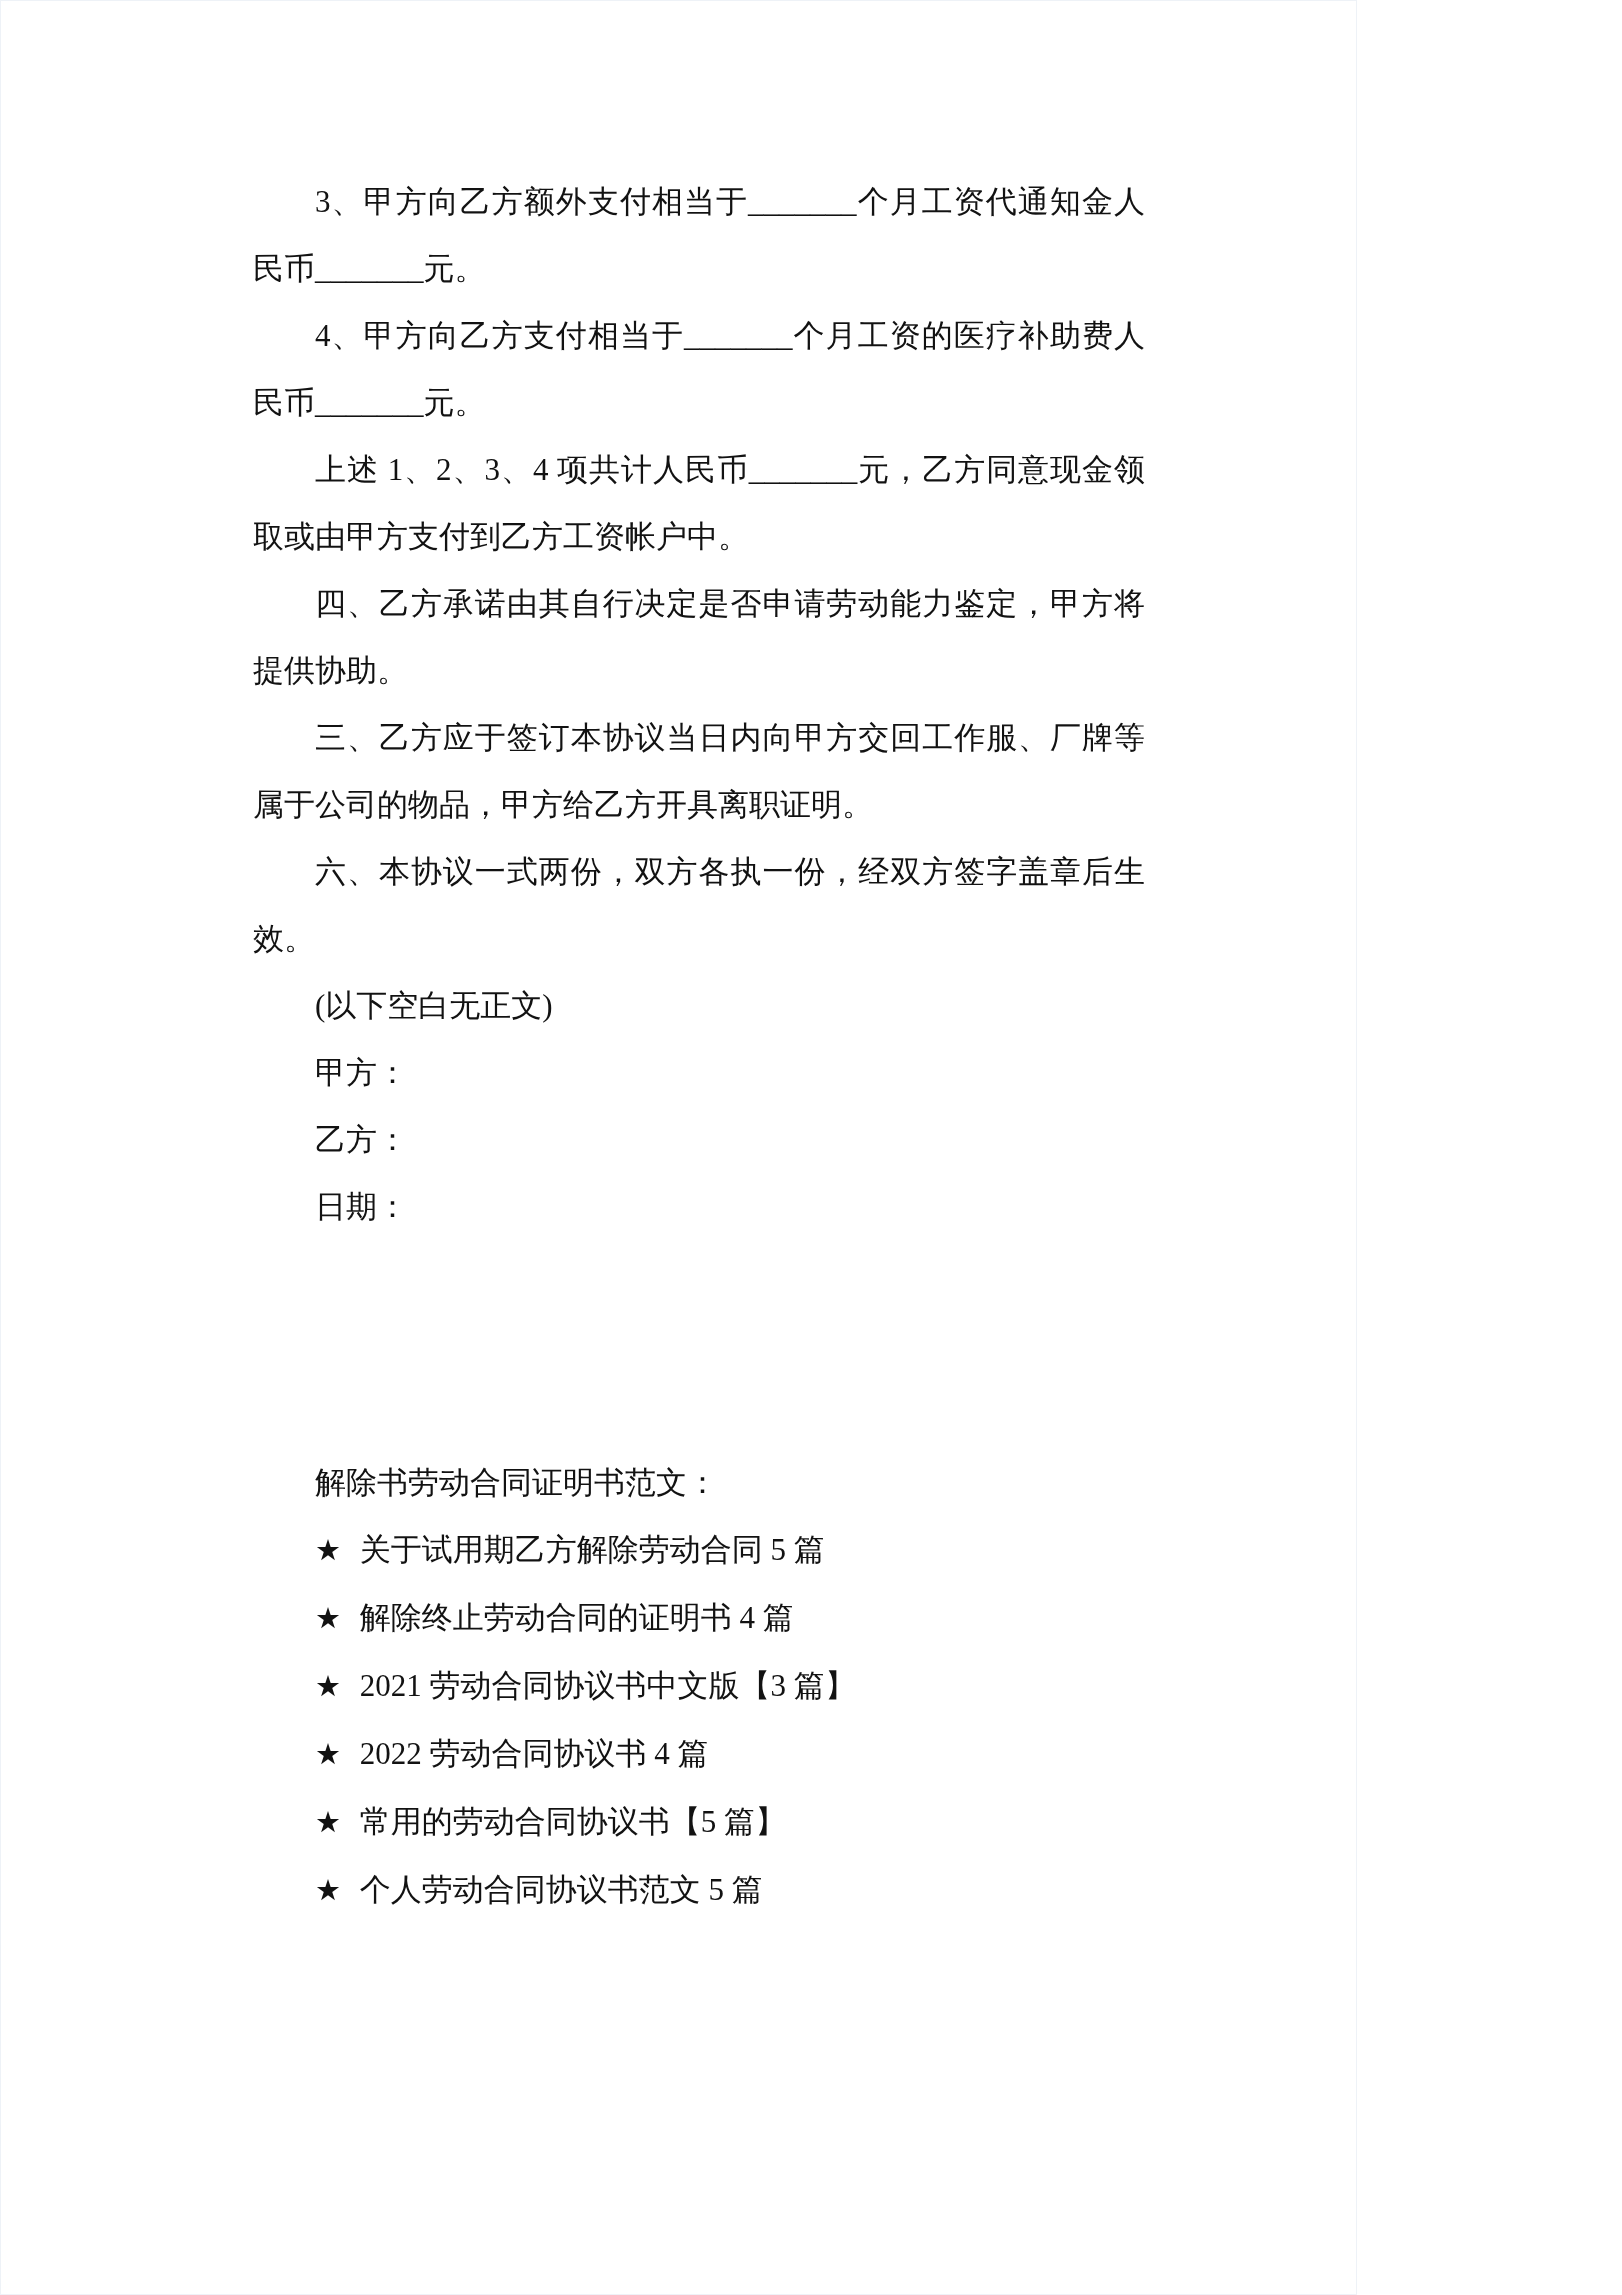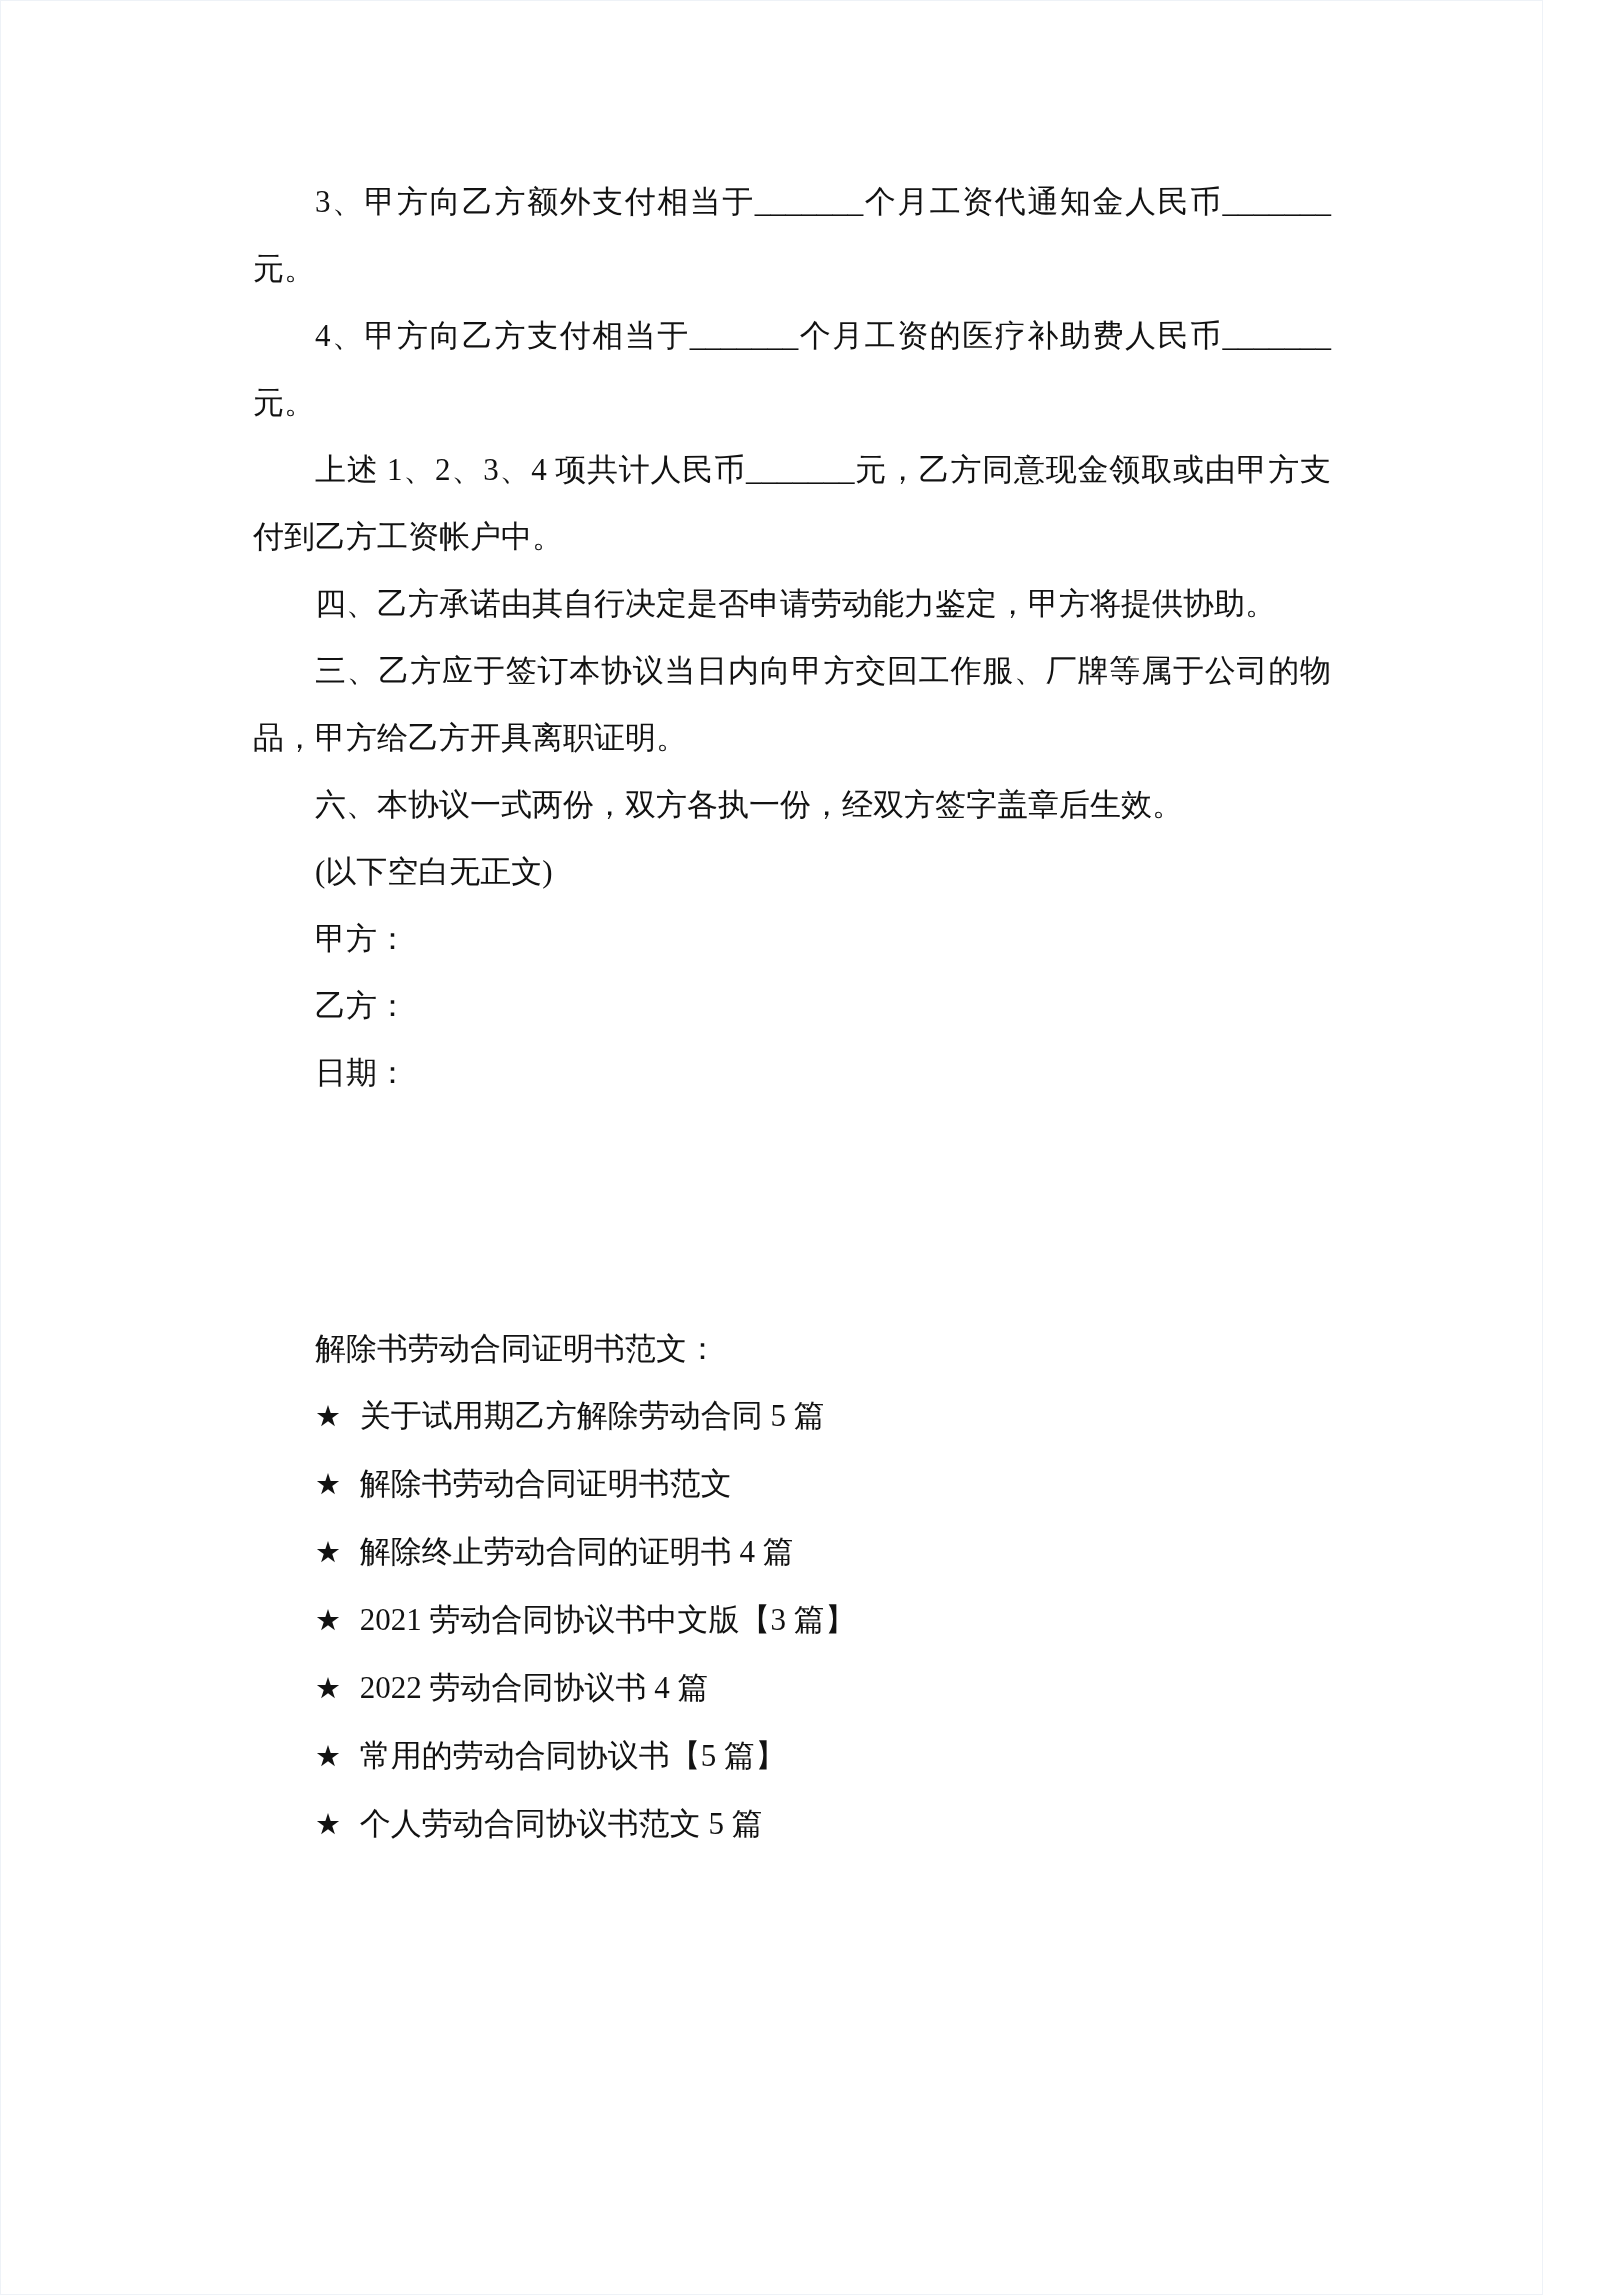--- a/index.html
+++ b/index.html
@@ -9,21 +9,21 @@
   }
   body {
     width: 1623px;
     height: 2295px;
     overflow: hidden;
     font-family: "Liberation Serif", "DejaVu Serif", serif;
     color: #121212;
   }
   .page {
     position: relative;
-    width: 1543px;
+    width: 1357px;
     height: 2295px;
     box-sizing: border-box;
     background: #ffffff;
     border: 1.3px solid #eef2f7;
   }
   .content {
     box-sizing: border-box;
     padding: 167px 211px 0 252px;
   }
   p.doc-par {
@@ -77,23 +77,20 @@
     <p class="doc-par">乙方：</p>
     <p class="doc-par">日期：</p>
 
     <div class="related">
       <p class="related-heading">解除书劳动合同证明书范文：</p>
       <ul class="related-list">
         <li class="related-item">
           <span class="star">★</span><span>关于试用期乙方解除劳动合同 5 篇</span>
         </li>
         <li class="related-item">
-          <span class="star">★</span><span>解除书劳动合同证明书范文</span>
-        </li>
-        <li class="related-item">
           <span class="star">★</span><span>解除终止劳动合同的证明书 4 篇</span>
         </li>
         <li class="related-item">
           <span class="star">★</span><span>2021 劳动合同协议书中文版【3 篇】</span>
         </li>
         <li class="related-item">
           <span class="star">★</span><span>2022 劳动合同协议书 4 篇</span>
         </li>
         <li class="related-item">
           <span class="star">★</span><span>常用的劳动合同协议书【5 篇】</span>

